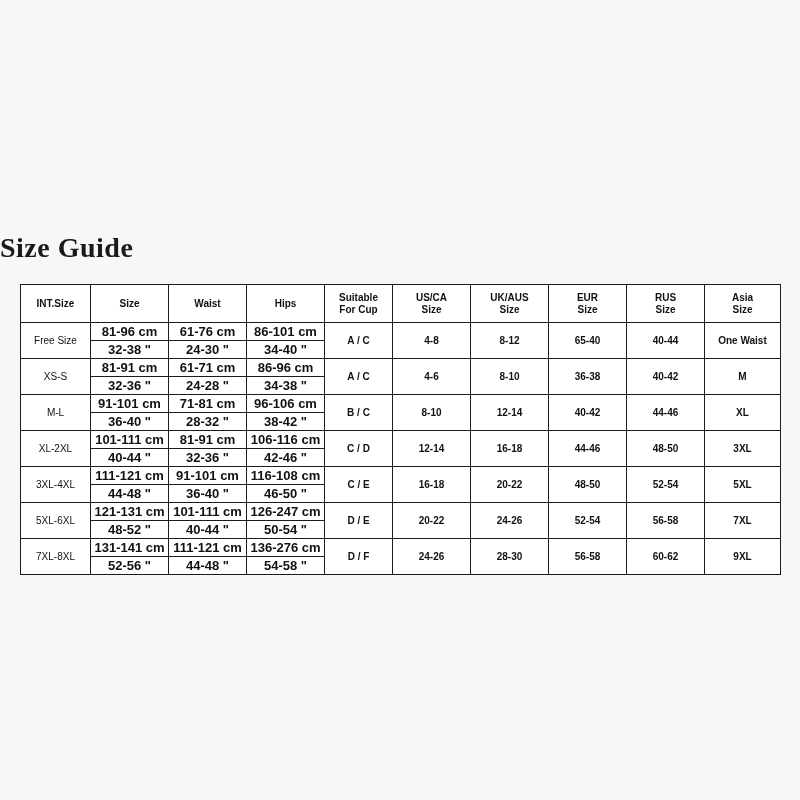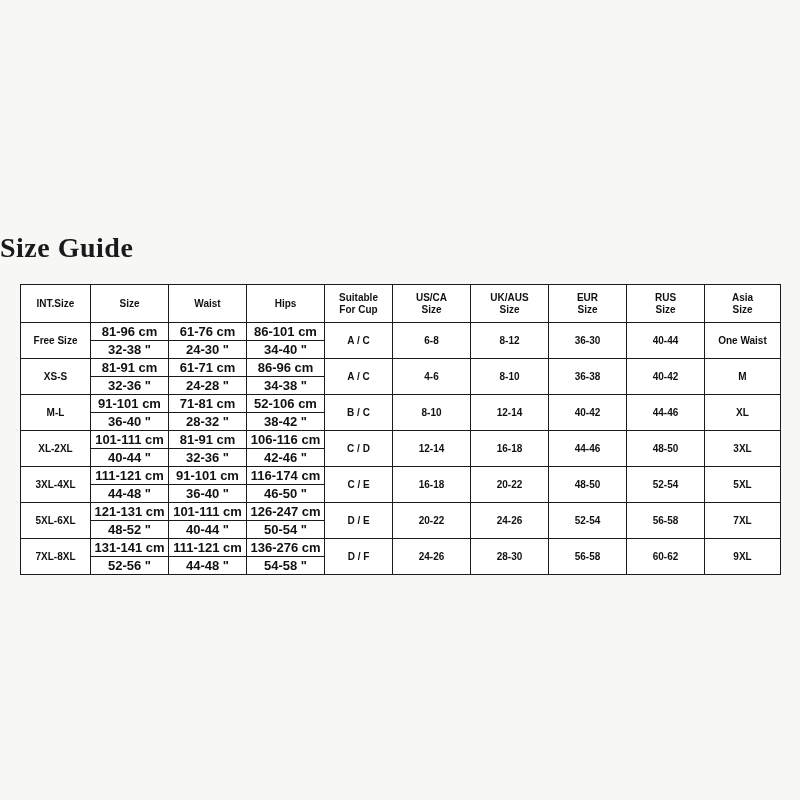--- a/index.html
+++ b/index.html
@@ -58,21 +58,21 @@
     font-weight: 700;
     font-size: 11px;
     line-height: 1.15;
   }
   tbody td {
     height: 35px;
     font-weight: 700;
   }
   td.label-cell {
     font-size: 11px;
-    font-weight: 700;
+    font-weight: 400;
     margin-top: 24px;
   }
   
   td.dual {
     padding: 0;
   }
   td.dual .top,
   td.dual .bot {
     display: block;
     height: 17px;
@@ -157,23 +157,23 @@
           </td>
           <td class="dual">
             <span class="top">61-76 cm</span>
             <span class="bot">24-30 "</span>
           </td>
           <td class="dual">
             <span class="top">86-101 cm</span>
             <span class="bot">34-40 "</span>
           </td>
           <td>A / C</td>
-          <td>6-8</td>
+          <td>4-8</td>
           <td>8-12</td>
-          <td>36-30</td>
+          <td>65-40</td>
           <td>40-44</td>
           <td>One Waist</td>
         </tr>
 
         <tr>
           <td class="label-cell">XS-S</td>
           <td class="dual">
             <span class="top">81-91 cm</span>
             <span class="bot">32-36 "</span>
           </td>
@@ -197,21 +197,21 @@
           <td class="label-cell">M-L</td>
           <td class="dual">
             <span class="top">91-101 cm</span>
             <span class="bot">36-40 "</span>
           </td>
           <td class="dual">
             <span class="top">71-81 cm</span>
             <span class="bot">28-32 "</span>
           </td>
           <td class="dual">
-            <span class="top">52-106 cm</span>
+            <span class="top">96-106 cm</span>
             <span class="bot">38-42 "</span>
           </td>
           <td>B / C</td>
           <td>8-10</td>
           <td>12-14</td>
           <td>40-42</td>
           <td>44-46</td>
           <td>XL</td>
         </tr>
 
@@ -241,21 +241,21 @@
           <td class="label-cell">3XL-4XL</td>
           <td class="dual">
             <span class="top">111-121 cm</span>
             <span class="bot">44-48 "</span>
           </td>
           <td class="dual">
             <span class="top">91-101 cm</span>
             <span class="bot">36-40 "</span>
           </td>
           <td class="dual">
-            <span class="top">116-174 cm</span>
+            <span class="top">116-108 cm</span>
             <span class="bot">46-50 "</span>
           </td>
           <td>C / E</td>
           <td>16-18</td>
           <td>20-22</td>
           <td>48-50</td>
           <td>52-54</td>
           <td>5XL</td>
         </tr>
 

